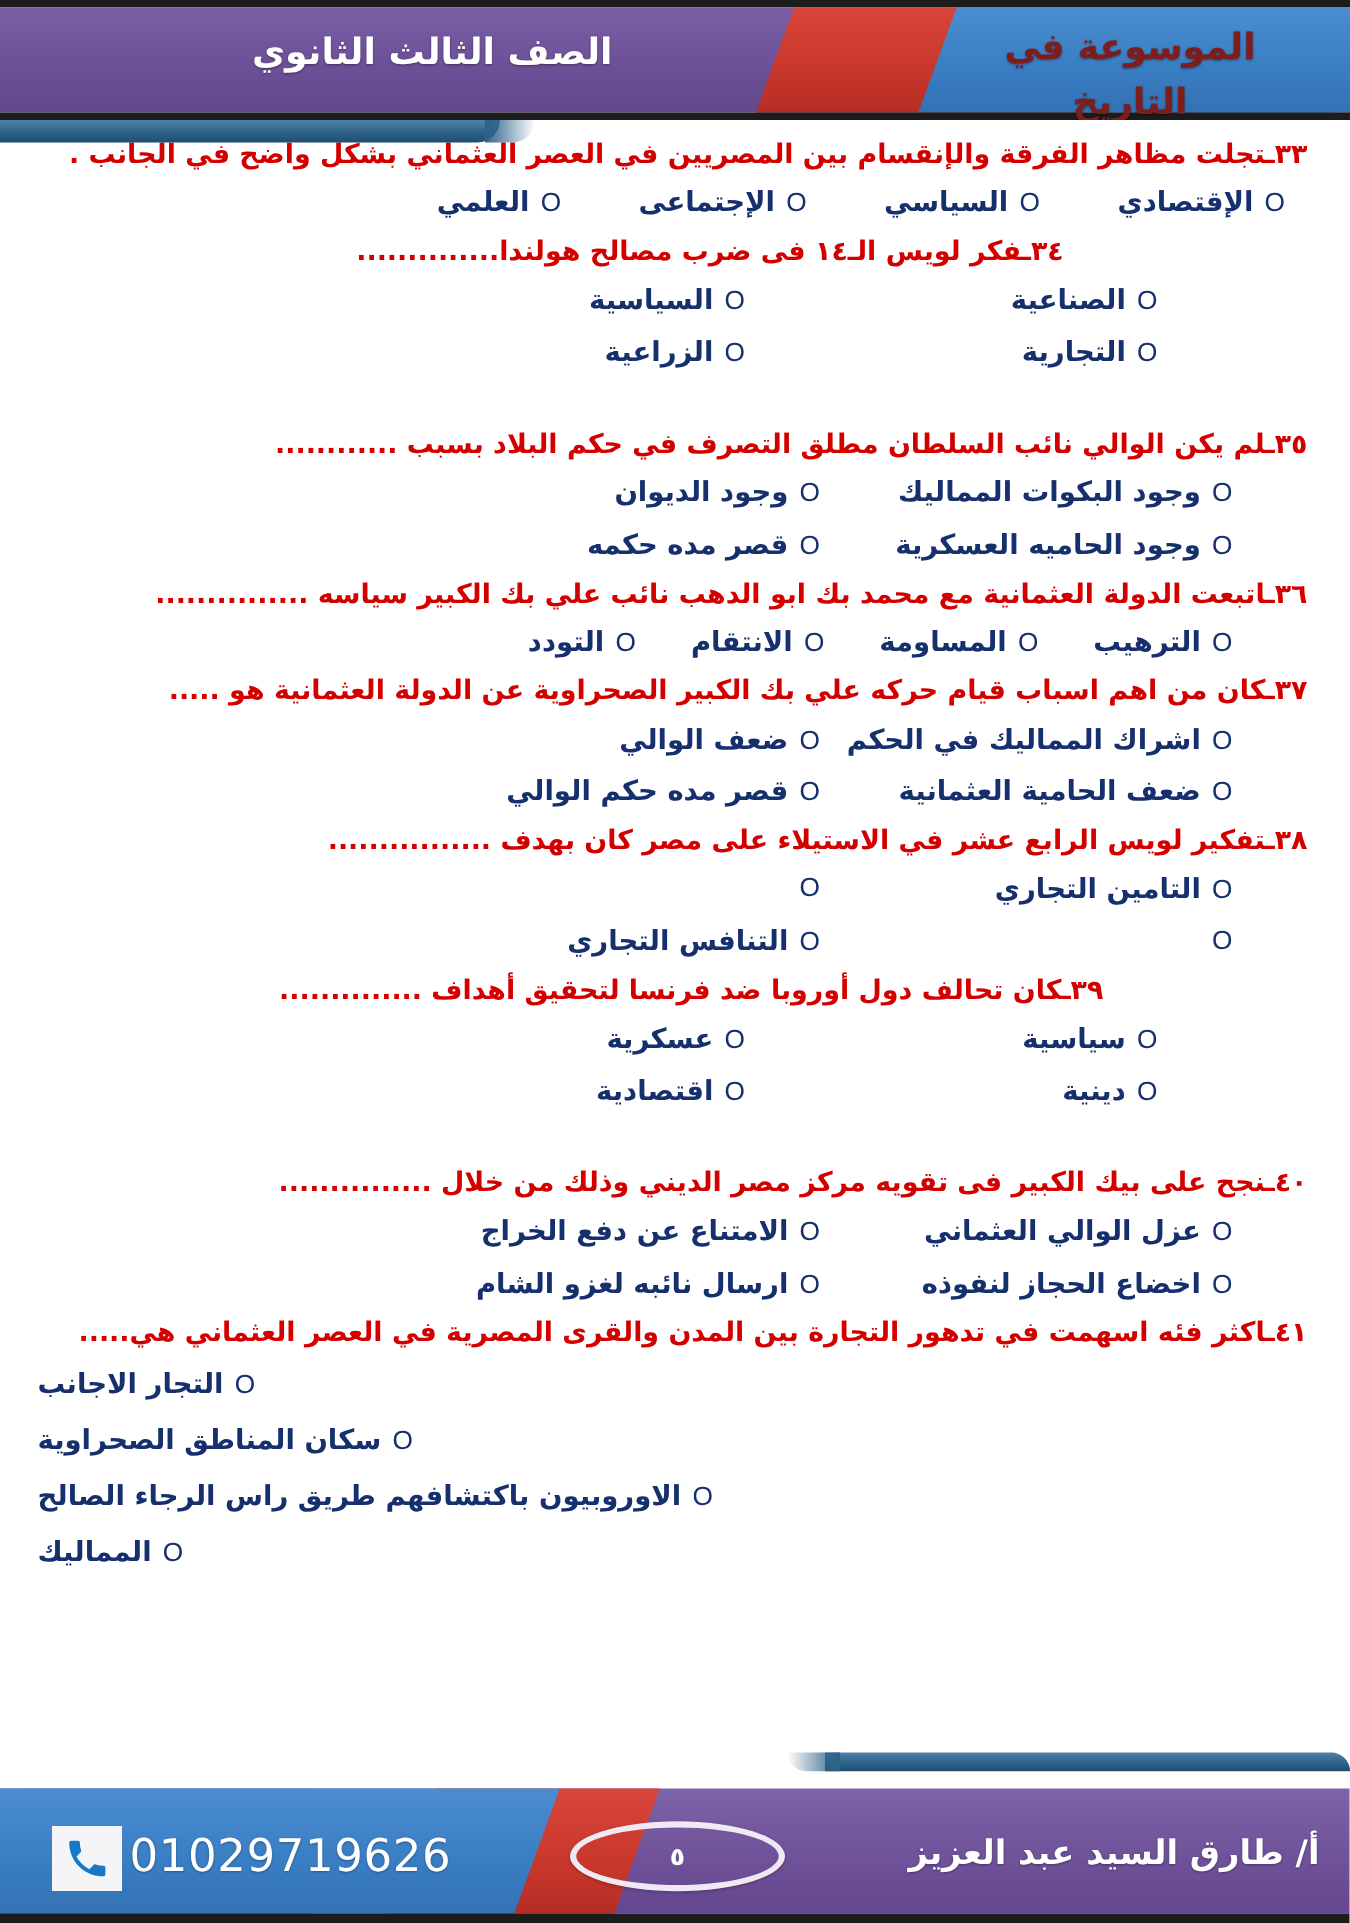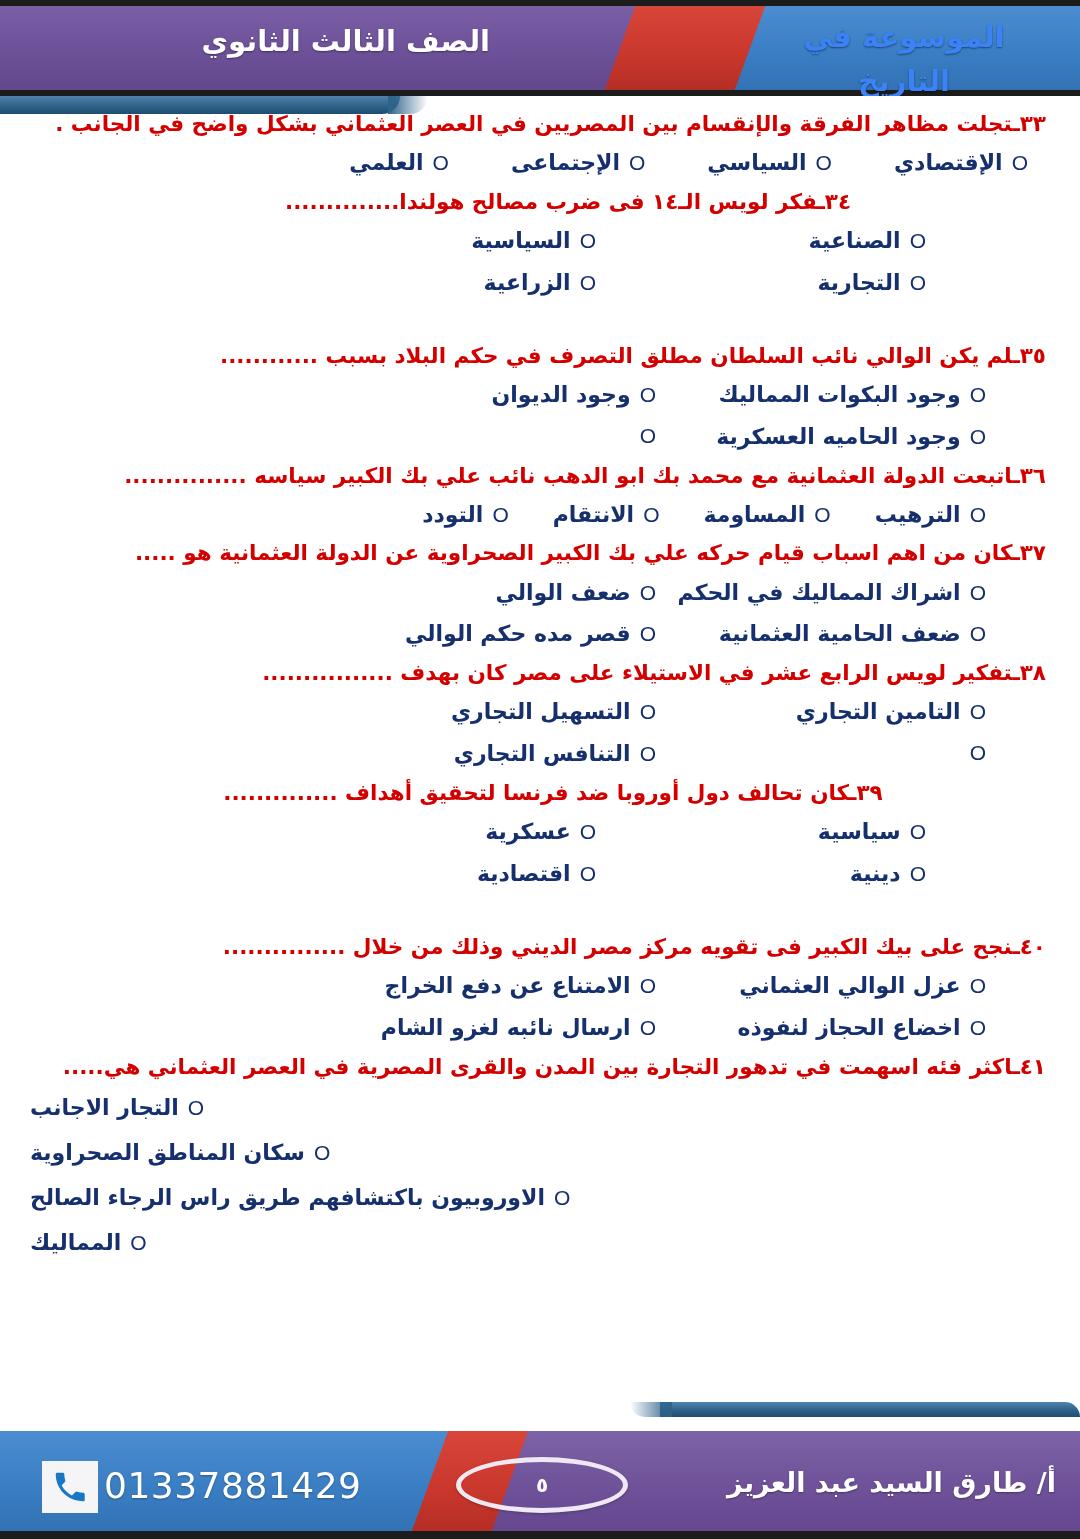--- a/index.html
+++ b/index.html
@@ -59,21 +59,21 @@
     width: 180px;
     height: 84px;
     background: linear-gradient(180deg, #4b8dd0 0%, #3a7ec4 55%, #3372b4 100%);
   }
   .header-title-blue {
     position: absolute;
     top: 16px;
     right: 26px;
     width: 300px;
     text-align: center;
-    color: #3b82f6;
+    color: #7f1d1d;
     font-size: 29px;
     font-weight: bold;
     font-family: "DejaVu Sans", "Liberation Sans", sans-serif;
     text-shadow: 0 1px 2px rgba(0,0,0,0.45);
     z-index: 5;
     line-height: 1.5;
   }
   .header-title-purple {
     position: absolute;
     top: 20px;
@@ -416,20 +416,21 @@
         <span class="opt">
             <span class="bullet">O</span>
             <span>وجود الديوان</span>
           </span>
         <span class="opt">
             <span class="bullet">O</span>
             <span>وجود الحاميه العسكرية</span>
           </span>
         <span class="opt">
             <span class="bullet">O</span>
+            <span>قصر مده حكمه</span>
           </span>
       </div>
     </div>
 
     <div class="q-block">
       <div class="q-text"><span class="q-num">٣٦ـ</span><span>اتبعت الدولة العثمانية مع محمد بك ابو الدهب نائب علي بك الكبير سياسه ...............</span></div>
       <div class="opts opts-row4 tight" style="padding-right:60px;">
         <span class="opt">
             <span class="bullet">O</span>
             <span>الترهيب</span>
@@ -473,21 +474,20 @@
 
     <div class="q-block">
       <div class="q-text" style="padding-left:20px;"><span class="q-num">٣٨ـ</span><span>تفكير لويس الرابع عشر في الاستيلاء على مصر كان بهدف ................</span></div>
       <div class="opts opts-grid2 wide">
         <span class="opt">
             <span class="bullet">O</span>
             <span>التامين التجاري</span>
           </span>
         <span class="opt">
             <span class="bullet">O</span>
-            <span>التسهيل التجاري</span>
           </span>
         <span class="opt">
             <span class="bullet">O</span>
           </span>
         <span class="opt">
             <span class="bullet">O</span>
             <span>التنافس التجاري</span>
           </span>
       </div>
     </div>
@@ -566,21 +566,21 @@
     <div class="footer-purple"></div>
     <div class="footer-red"></div>
     <div class="footer-blue-fill"></div>
     <div class="footer-blue"></div>
 
     <div class="phone-box">
       <svg viewBox="0 0 24 24" aria-hidden="true">
         <path fill="#1778c8" d="M6.6 10.8c1.4 2.8 3.8 5.1 6.6 6.6l2.2-2.2c.3-.3.7-.4 1.1-.2 1.2.4 2.5.6 3.8.6.6 0 1 .4 1 1V20c0 .6-.4 1-1 1C10.6 21 3 13.4 3 4c0-.6.4-1 1-1h3.4c.6 0 1 .4 1 1 0 1.3.2 2.6.6 3.8.1.4 0 .8-.2 1.1l-2.2 2.2z"></path>
       </svg>
     </div>
-    <div class="phone-number">01337881429</div>
+    <div class="phone-number">01029719626</div>
     <div class="author-name">أ/ طارق السيد عبد العزيز</div>
     <div class="footer-bottom-strip"></div>
   </div>
 
   <div class="page-oval">
     <span class="page-number">٥</span>
   </div>
 
 </div>
 

